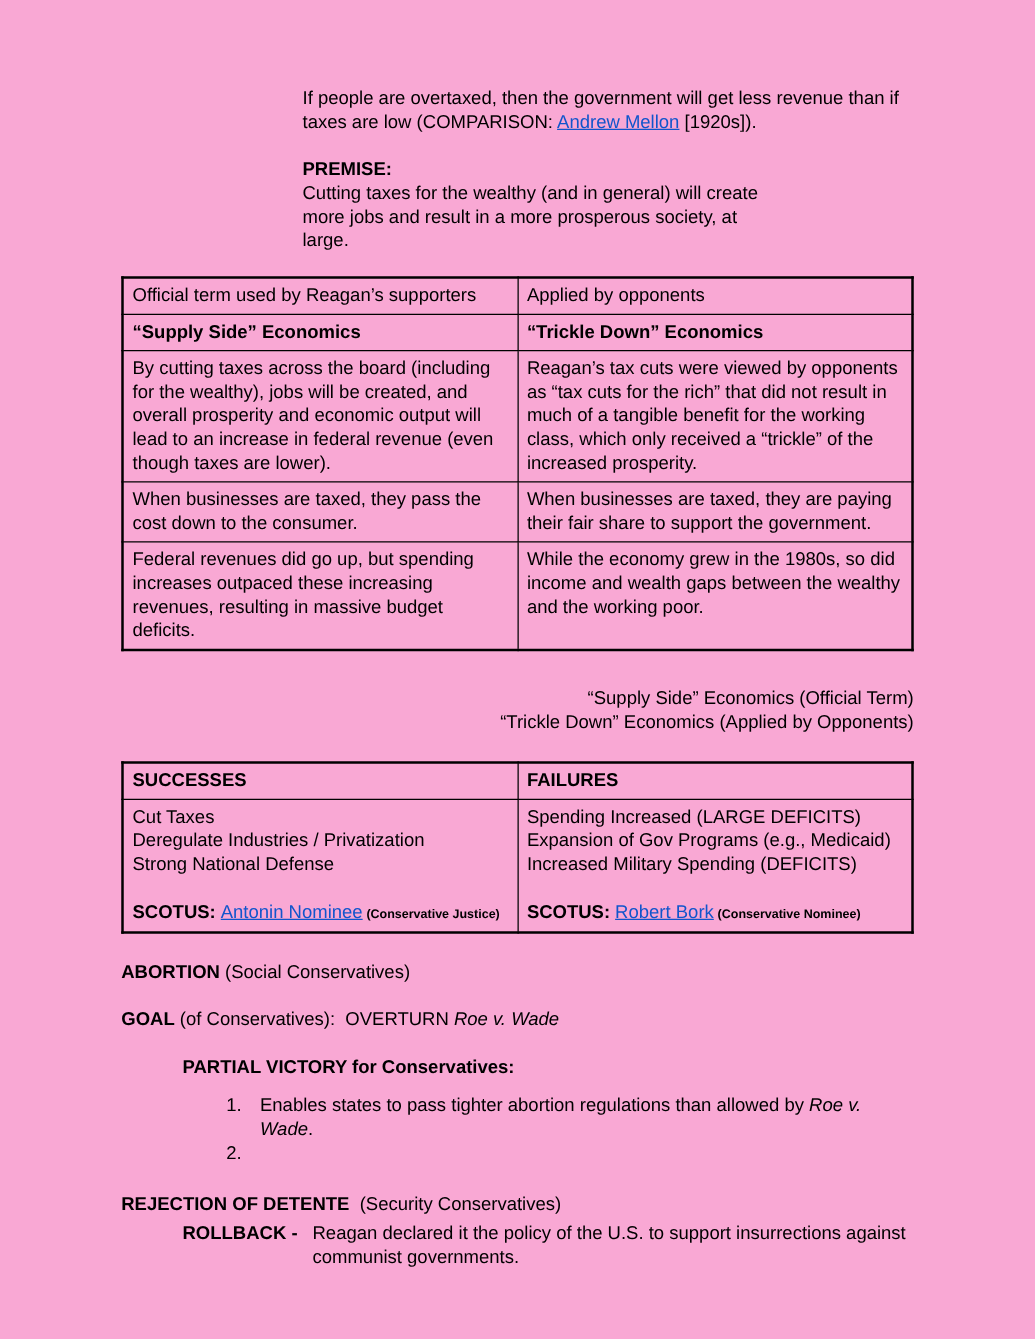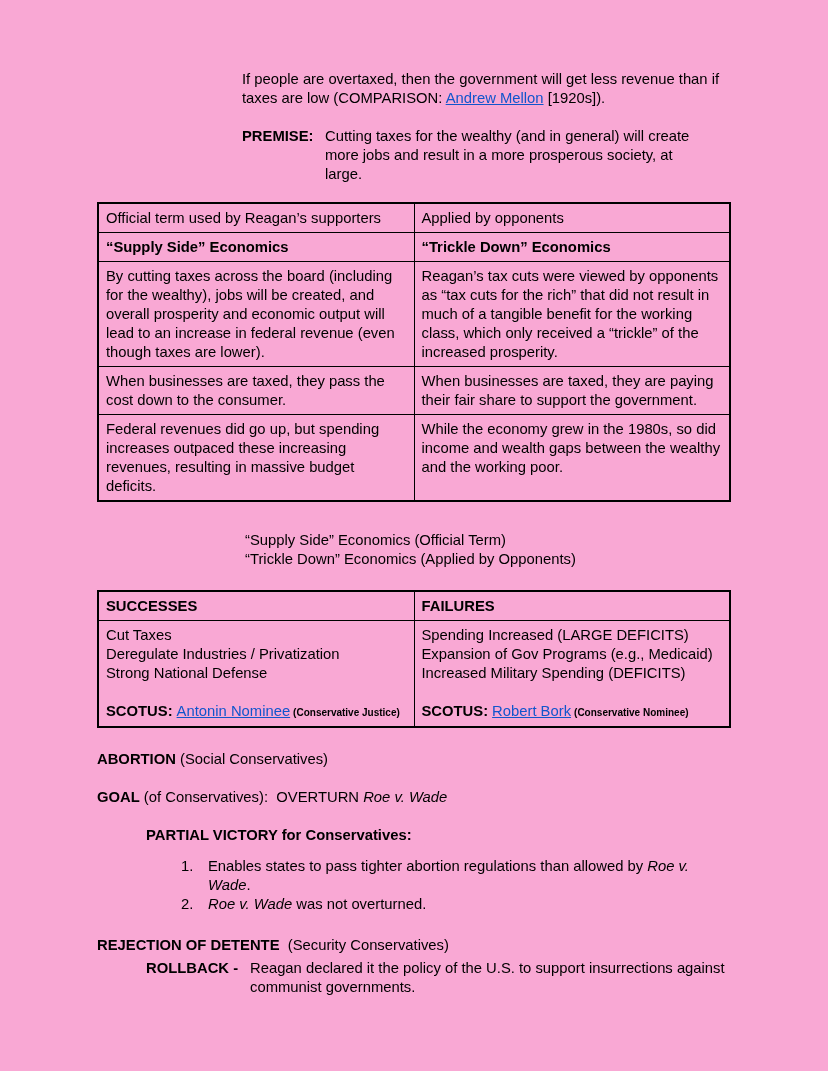--- a/index.html
+++ b/index.html
@@ -8,35 +8,35 @@
     color:#000000;font-family:"Liberation Sans",sans-serif;
     font-size:14.8px;line-height:19px;overflow:hidden;
   }
   .content{padding:70px 97px 0 97px;}
   .prewrap{white-space:pre-wrap;}
   .bold{font-weight:bold;}
   .italic{font-style:italic;}
   a.doclink{color:#1155cc;text-decoration:underline;cursor:pointer;}
 
   .intro{margin-left:145px;max-width:492px;}
-  .premise{display:flex;margin-top:19px;margin-left:145px;}
+  .premise{display:flex;margin-top:19px;margin-left:145px;flex-direction:column;}
   .premise-label{font-weight:bold;width:83px;flex:none;}
   .premise-text{width:374px;}
 
   table.doc-table{
     border-collapse:collapse;width:634px;margin-top:18px;
     border:2px solid #000;table-layout:fixed;
   }
   table.doc-table th, table.doc-table td{
     border:1.4px solid #000;padding:5px 7px 4px 7px;
     vertical-align:top;text-align:left;width:50%;
   }
   table.doc-table th{font-weight:bold;}
 
-  .caption{margin-left:148px;margin-top:29px;}
+  .caption{margin-left:148px;margin-top:29px;text-align:right;}
   table.results{margin-top:21px;}
   .spacer{height:19px;}
   .scotus-label{font-weight:bold;margin-right:4px;}
   .scotus-note{font-size:10px;margin-left:3px;font-weight:bold;}
   a.scotus-link{color:#1155cc;text-decoration:underline;cursor:pointer;}
 
   .h-abortion{margin-top:22px;}
   .goal-line{margin-top:19px;}
   .pv-heading{margin-top:19px;margin-left:49px;font-weight:bold;}
   .vlist{margin-top:12px;}
@@ -132,21 +132,20 @@
 
     <div class="pv-heading">PARTIAL VICTORY for Conservatives:</div>
 
     <div class="vlist">
       <div class="vitem">
         <span class="vnum">1.</span>
         <span class="vtext"><span>Enables states to pass tighter abortion regulations than allowed by </span><span class="italic">Roe v. Wade</span><span>.</span></span>
       </div>
       <div class="vitem">
         <span class="vnum">2.</span>
-        <span class="vtext"><span></span><span class="italic">Roe v. Wade</span><span> was not overturned.</span></span>
       </div>
     </div>
 
     <div class="detente">
       <span class="bold">REJECTION OF DETENTE</span><span class="prewrap">  (Security Conservatives)</span>
     </div>
 
     <div class="rollback">
       <span class="rollback-label">ROLLBACK -</span>
       <span class="rollback-text">Reagan declared it the policy of the U.S. to support insurrections against communist governments.</span>

